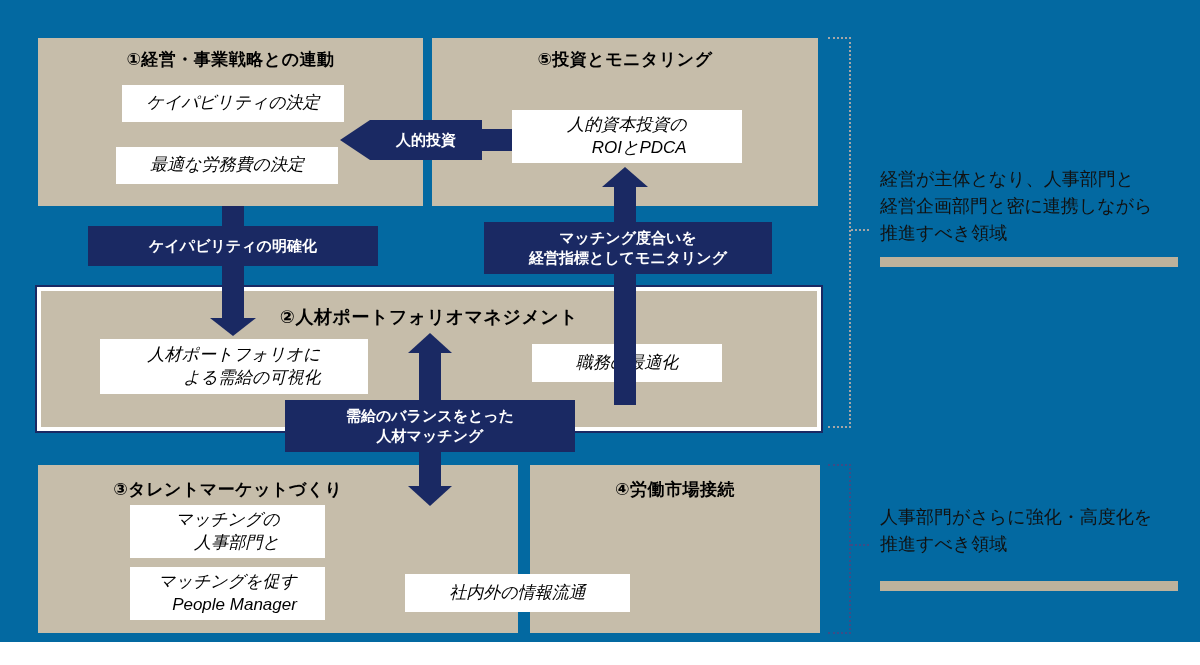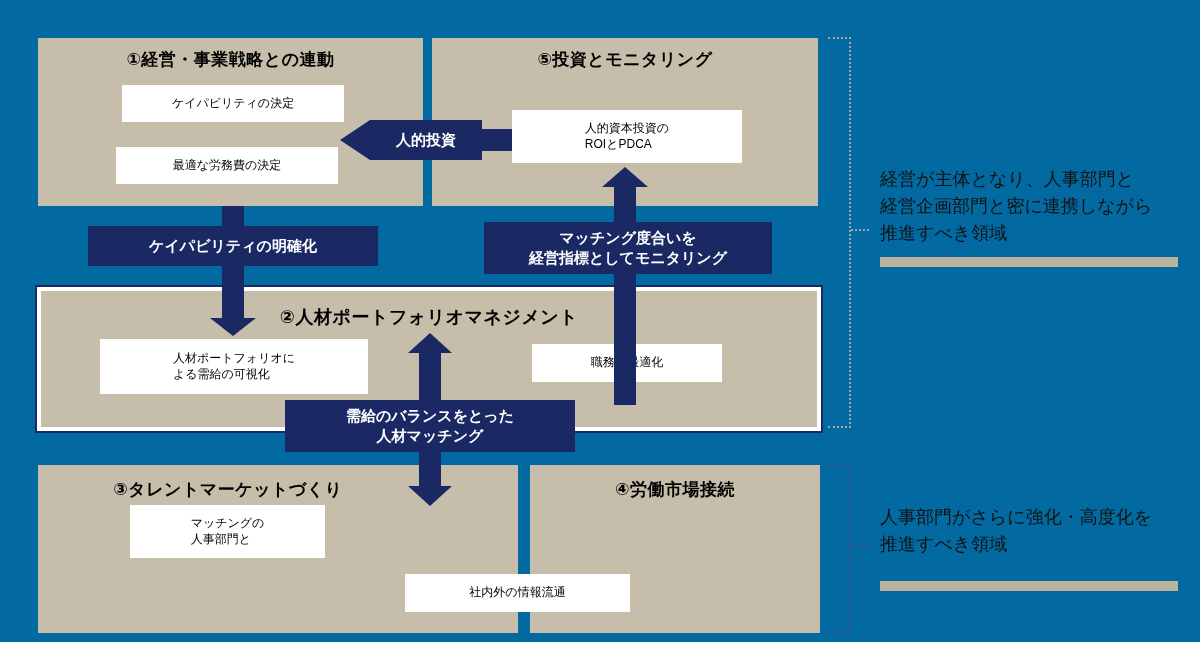--- a/index.html
+++ b/index.html
@@ -4,22 +4,22 @@
 <style>
   * { margin:0; padding:0; box-sizing:border-box; }
   html,body { background:#fff; }
   body { font-family:"Liberation Sans","DejaVu Sans",sans-serif; }
   .canvas { position:relative; width:1200px; height:642px; background:#0369a1; overflow:hidden; }
 
   .beige-box { position:absolute; background:#c6bdaa; }
   .sec-title { position:absolute; left:0; right:0; top:10px; text-align:center;
                font-weight:bold; font-size:17px; color:#000; letter-spacing:.5px; }
   .white-box { position:absolute; background:#fff; display:flex; align-items:center;
-               justify-content:center; text-align:left; font-size:12px; line-height:1.3;
-               color:#000; white-space:pre-line; }
+               justify-content:center; text-align:right; font-size:17px; line-height:1.3;
+               color:#000; white-space:pre-line;font-style:italic; }
   .navy-label { position:absolute; background:#1a2963; color:#fff; font-weight:bold;
                 display:flex; align-items:center; justify-content:center; text-align:center;
                 font-size:15px; line-height:1.35; white-space:pre-line; }
   .shaft { position:absolute; background:#1a2963; }
   .tri { position:absolute; width:0; height:0; }
 
   .outlined { position:absolute; border:2px solid #1a2963; background:#fff; }
   .outlined-fill { position:absolute; inset:4px; background:#c6bdaa; }
 
   .dash-h-gray { position:absolute; height:0; border-top:2px dotted #a6a6a6; }
@@ -44,20 +44,22 @@
   <div class="beige-box" style="left:432px;top:38px;width:386px;height:168px">
     <div class="sec-title">⑤投資とモニタリング</div>
     <div class="white-box" style="left:80px;top:72px;width:230px;height:53px">人的資本投資の
 ROIとPDCA</div>
   </div>
 
   <div class="beige-box" style="left:38px;top:465px;width:480px;height:168px">
     <div class="sec-title" style="left:0;width:380px;right:auto;top:13px">③タレントマーケットづくり</div>
     <div class="white-box" style="left:92px;top:40px;width:195px;height:53px">マッチングの
 人事部門と</div>
+    <div class="white-box" style="left:92px;top:102px;width:195px;height:53px">マッチングを促す
+People Manager</div>
   </div>
 
   <div class="beige-box" style="left:530px;top:465px;width:290px;height:168px">
     <div class="sec-title" style="top:13px">④労働市場接続</div>
   </div>
 
   <div class="outlined" style="left:35px;top:285px;width:788px;height:148px">
     <div class="outlined-fill"></div>
     <div class="sec-title" style="top:18px;font-size:18px">②人材ポートフォリオマネジメント</div>
     <div class="white-box" style="left:63px;top:52px;width:268px;height:55px">人材ポートフォリオに

